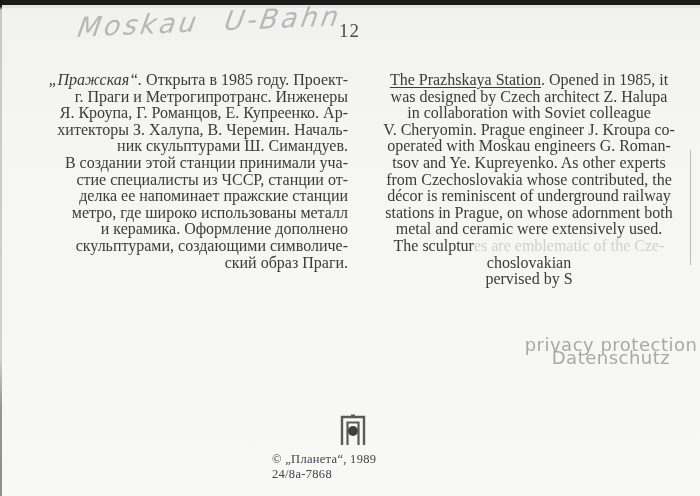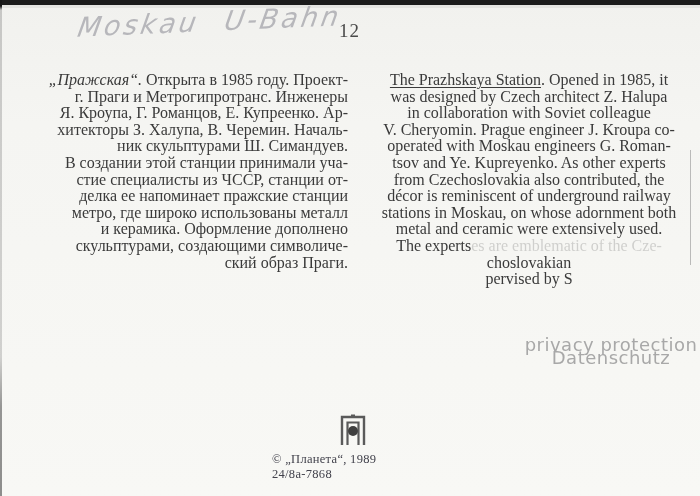--- a/index.html
+++ b/index.html
@@ -62,26 +62,26 @@
 </div>
 
 <div class="col en">
   <div class="tline"><span class="ul">The Prazhskaya Station</span><span>. Opened in 1985, it</span></div>
   <div>
       <div class="tline">was designed by Czech architect Z. Halupa</div>
       <div class="tline">in collaboration with Soviet colleague</div>
       <div class="tline">V. Cheryomin. Prague engineer J. Kroupa co-</div>
       <div class="tline">operated with Moskau engineers G. Roman-</div>
       <div class="tline">tsov and Ye. Kupreyenko. As other experts</div>
-      <div class="tline">from Czechoslovakia also contributed, the</div>
+      <div class="tline">from Czechoslovakia whose contributed, the</div>
       <div class="tline">décor is reminiscent of underground railway</div>
-      <div class="tline">stations in Moskau, on whose adornment both</div>
+      <div class="tline">stations in Prague, on whose adornment both</div>
       <div class="tline">metal and ceramic were extensively used.</div>
     </div>
-  <div class="tline"><span>The experts</span><span class="faint">es are emblematic of the Cze-</span></div>
+  <div class="tline"><span>The sculptur</span><span class="faint">es are emblematic of the Cze-</span></div>
   <div class="tline">choslovakian</div>
   <div class="tline">pervised by S</div>
 </div>
 
 <svg class="logo" width="28" height="32" viewBox="0 0 28 32">
   <path d="M3,31 L3,3 L25,3 L25,31" fill="none" stroke="#5a5a5a" stroke-width="2.4"></path>
   <path d="M8.5,31 L8.5,8.5 L19.5,8.5 L19.5,31" fill="none" stroke="#5a5a5a" stroke-width="2.2"></path>
   <rect x="12" y="0.5" width="4" height="3" fill="#5a5a5a"></rect>
   <circle cx="14" cy="17" r="5" fill="#3f3f3f"></circle>
 </svg>

